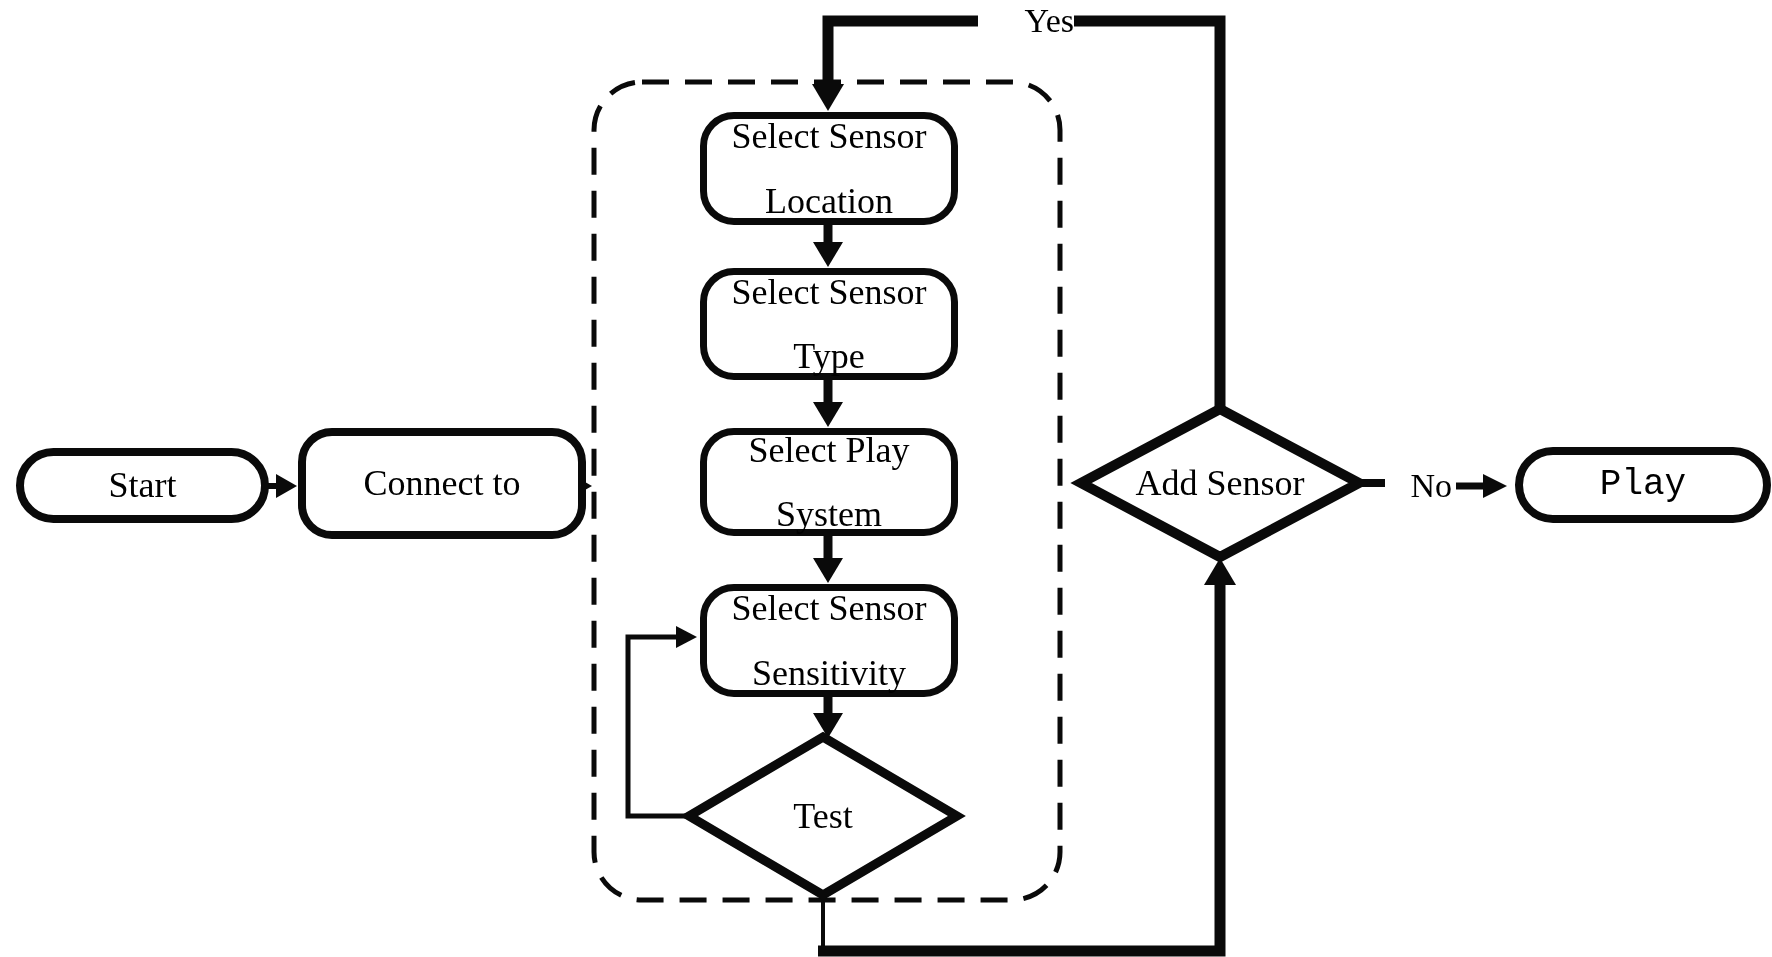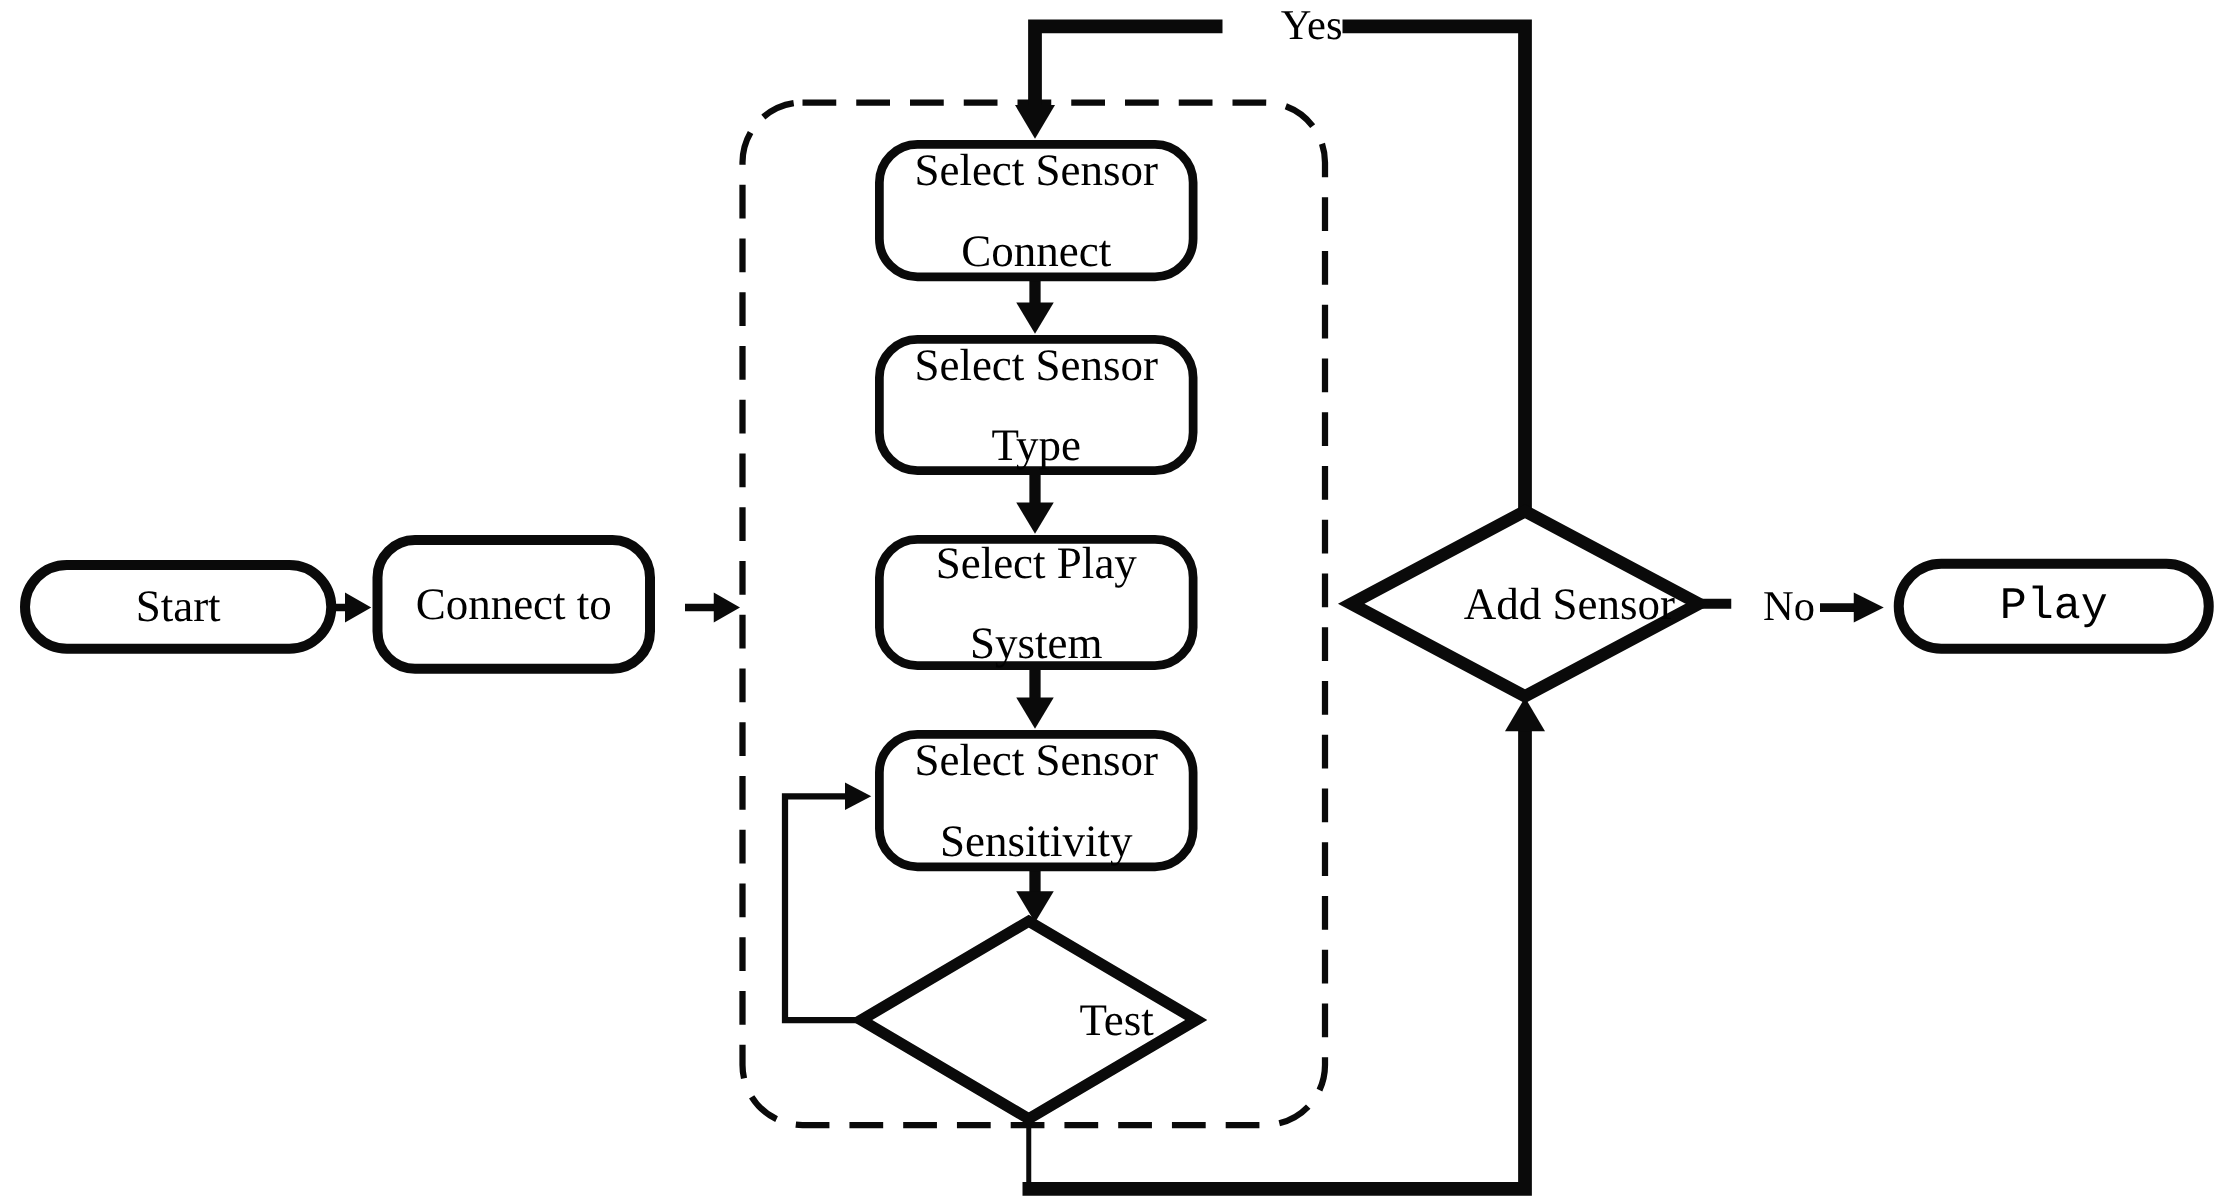--- a/index.html
+++ b/index.html
@@ -37,21 +37,21 @@
     line-height: 1.12;
     white-space: nowrap;
     gap: 24px;
   }
   .terminator { border-radius: 60px; }
   .process { border-radius: 34px; border-width: 7px; }
   .diamond-label {
     position: absolute;
     display: flex;
     align-items: center;
-    justify-content: flex-end;
+    justify-content: center;
     text-align: center;
     font-size: 36px;
     white-space: nowrap;
   }
   .edge-label {
     position: absolute;
     display: flex;
     align-items: center;
     justify-content: flex-end;
     font-size: 34px;
@@ -130,27 +130,27 @@
 
     <g>
       <polygon points="1220,409 1359,483 1220,557 1081,483" fill="#ffffff" stroke="#0a0a0a" stroke-width="10" stroke-linejoin="miter"></polygon>
     </g>
   </svg>
 
   <div class="node terminator" style="left:16px; top:448px; width:253px; height:75px;">
     <div>Start</div>
   </div>
 
-  <div class="node process" style="left:298px; top:428px; width:226px; height:111px; border-width:8px;text-align:right;">
+  <div class="node process" style="left:298px; top:428px; width:288px; height:111px; border-width:8px;text-align:right;">
     <div>Connect to</div>
   </div>
 
   <div class="node process" style="left:700px; top:112px; width:258px; height:113px;">
     <div>Select Sensor</div>
-    <div>Connect</div>
+    <div>Location</div>
   </div>
 
   <div class="node process" style="left:700px; top:268px; width:258px; height:112px;">
     <div>Select Sensor</div>
     <div>Type</div>
   </div>
 
   <div class="node process" style="left:700px; top:428px; width:258px; height:108px;">
     <div>Select Play</div>
     <div>System</div>

